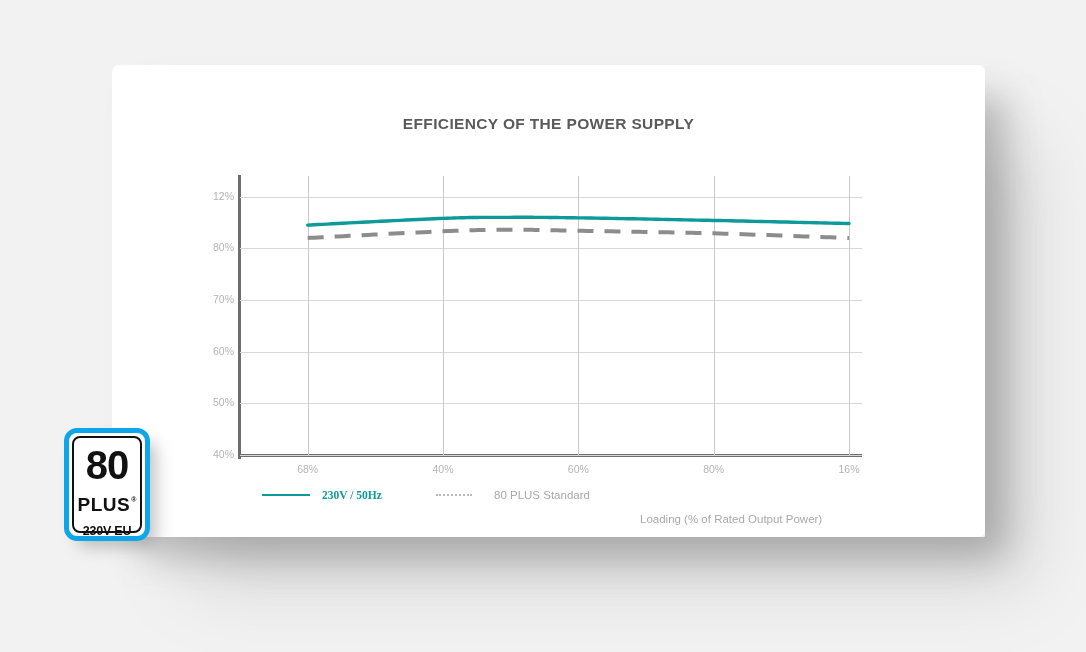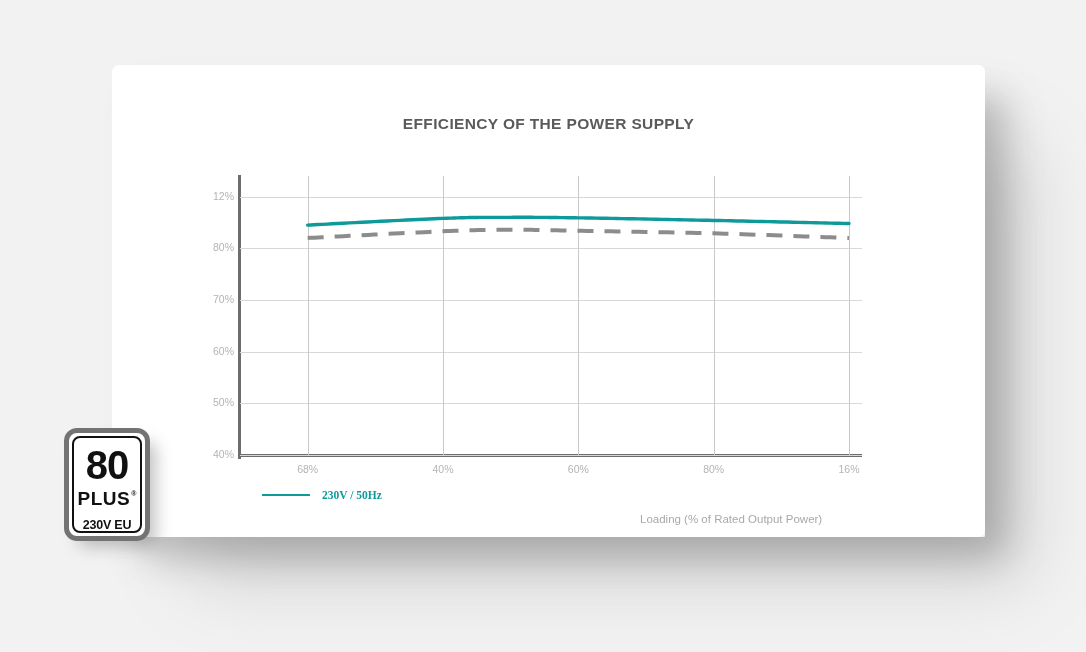--- a/index.html
+++ b/index.html
@@ -69,35 +69,35 @@
   #legend-2 .lg-label{color:#a9a9a9;margin-top:48px;}
 
   
   #badge-shadow{
     position:absolute;left:64px;top:428px;width:86px;height:113px;
     box-shadow:10px 10px 16px -4px rgba(120,120,120,.45);
     border-radius:13px;background:transparent;
   }
   #badge{
     position:absolute;left:64px;top:428px;width:86px;height:113px;
-    background:#ffffff;border:5px solid #737373;border-radius:13px;
+    background:#ffffff;border:5px solid #0ea5e9;border-radius:13px;
     box-sizing:border-box;
     padding-left:24px;
   }
   #badge-inner{
     position:absolute;left:3px;top:3px;right:3px;bottom:3px;
     border:2px solid #111111;border-radius:8px;
     display:flex;flex-direction:column;align-items:center;justify-content:flex-start;
     box-sizing:border-box;
   }
   #badge-80{
     font-size:40px;font-weight:bold;color:#111;line-height:1;
     margin-top:7px;letter-spacing:-1px;
   }
-  #badge-plus-row{display:flex;align-items:flex-start;margin-top:4px;}
+  #badge-plus-row{display:flex;align-items:flex-start;margin-top:10px;}
   #badge-plus{font-size:19px;font-weight:bold;color:#111;letter-spacing:.5px;line-height:1;}
   #badge-reg{font-size:7px;font-weight:bold;color:#111;line-height:1;margin-left:1px;margin-top:1px;}
   #badge-region{font-size:12.5px;font-weight:bold;color:#111;margin-top:10px;letter-spacing:-.2px;}
 </style>
 </head>
 <body>
 
 <div id="card-shadow"></div>
 
 <div id="card">
@@ -147,20 +147,24 @@
       </svg>
 
     </div>
   </div>
 
   <div id="legend">
     <div class="legend-item" id="legend-0">
       <span class="sw-solid"></span>
       <span class="lg-label">230V / 50Hz</span>
     </div>
+    <div class="legend-item" id="legend-1">
+      <span class="sw-dash"></span>
+      <span class="lg-label">80 PLUS Standard</span>
+    </div>
     <div class="legend-item" id="legend-2">
       <span class="lg-label">Loading (% of Rated Output Power)</span>
     </div>
   </div>
 
 </div>
 
 <div id="badge-shadow"></div>
 <div id="badge">
   <div id="badge-inner">

